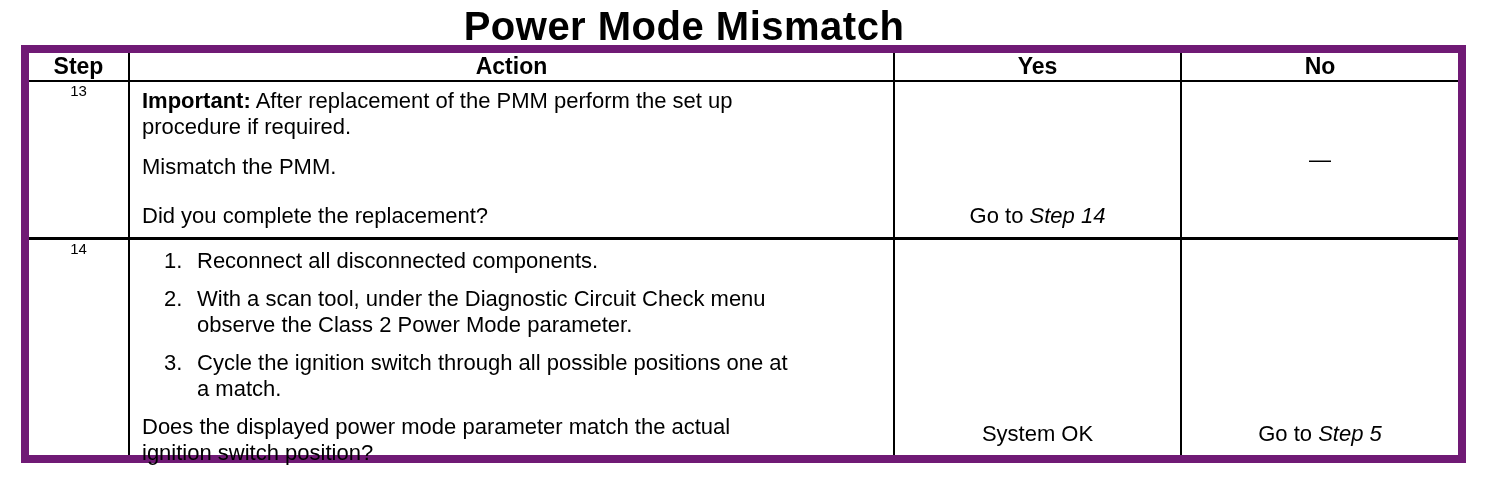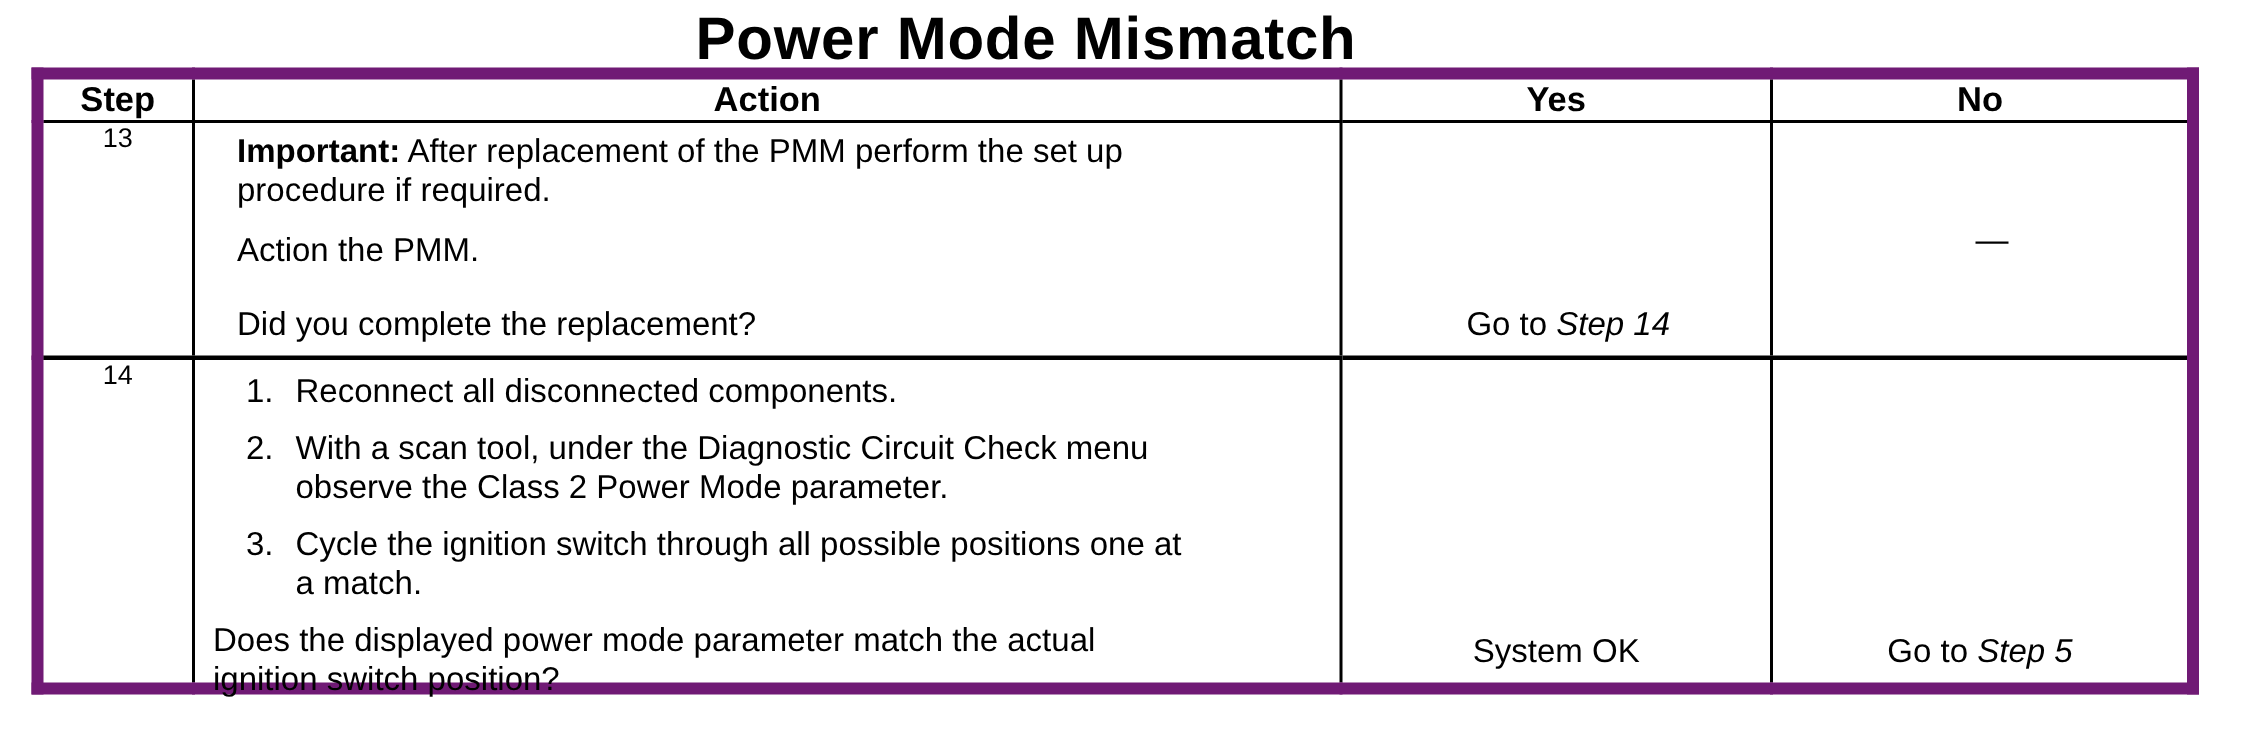--- a/index.html
+++ b/index.html
@@ -42,30 +42,30 @@
     font-weight: bold;
     text-align: center;
     vertical-align: middle;
   }
   tr.r13 { height: 155px; }
   tr.r13 td { border-bottom: 3px solid #000; }
   tr.r14 { height: 218px; }
   td.step-cell {
     text-align: center;
     vertical-align: middle;
-    font-size: 18px;
+    font-size: 15px;
   }
   .cellv {
     box-sizing: border-box;
     display: flex;
     flex-direction: column;
     font-size: 22px;
     line-height: 26px;
   }
-  tr.r13 .cellv { height: 155px; margin-left: 16px; }
+  tr.r13 .cellv { height: 155px; }
   tr.r14 .cellv { height: 215px; }
   .action-inner { padding: 6px 10px 8px 12px; }
   tr.r14 .action-inner { padding-top: 8px; }
   .p2 { margin-top: 14px; }
   .question { margin-top: auto; }
   .li { display: flex; margin-bottom: 12px; }
   .num { width: 33px; margin-left: 22px; flex: none; }
   .litext { flex: 1; }
   .ans {
     justify-content: flex-end;
@@ -103,21 +103,21 @@
   </thead>
   <tbody>
     <tr class="r13">
       <td class="step-cell">13</td>
       <td>
         <div class="cellv action-inner">
           <div>
             <b>Important:</b><span> After replacement of the PMM perform the set up</span>
             <div>procedure if required.</div>
           </div>
-          <div class="p2">Action the PMM.</div>
+          <div class="p2">Mismatch the PMM.</div>
           <div class="question">Did you complete the replacement?</div>
         </div>
       </td>
       <td>
         <div class="cellv ans">
           <span><span>Go to </span><i>Step 14</i></span>
         </div>
       </td>
       <td>
         <div class="cellv mid">

